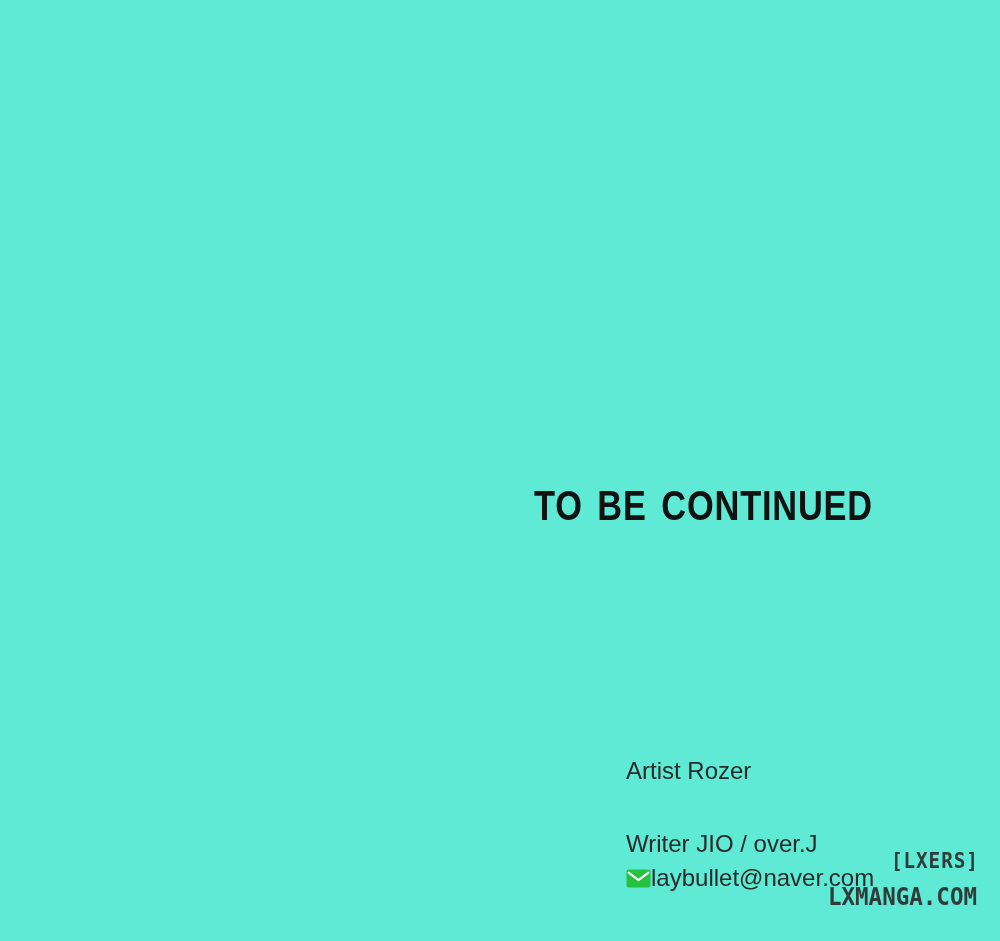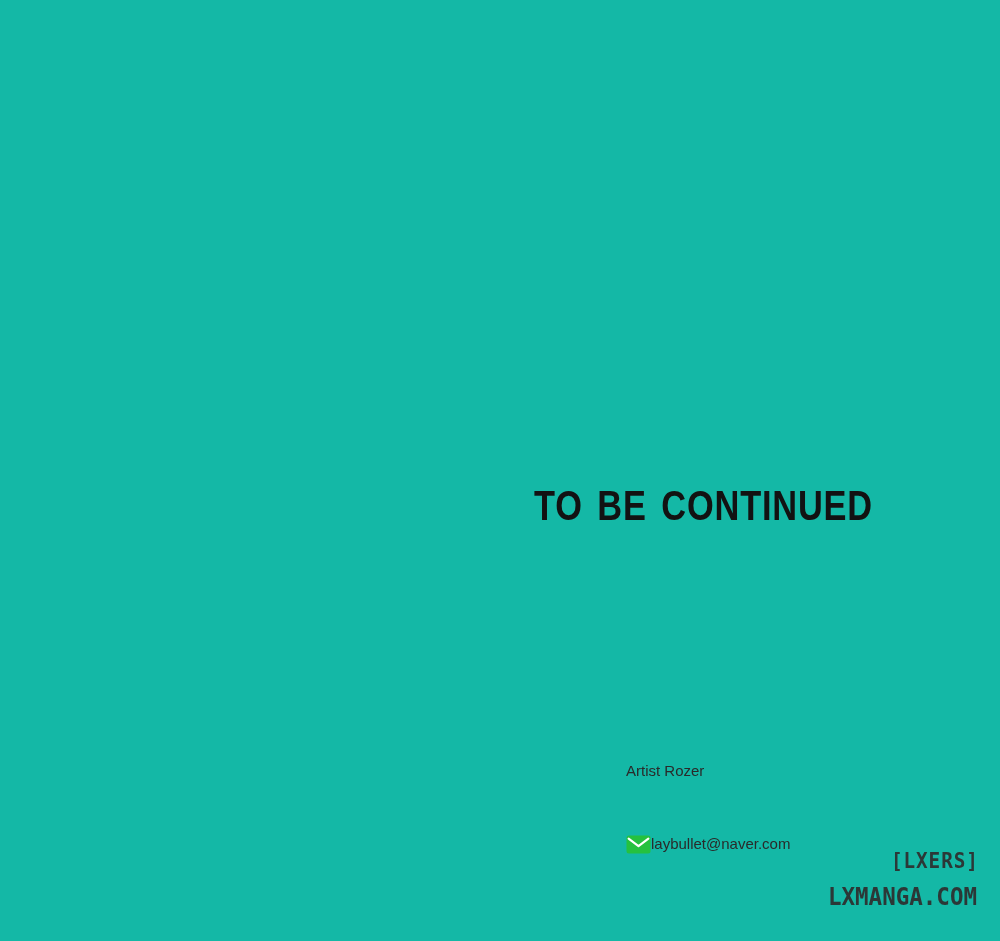--- a/index.html
+++ b/index.html
@@ -12,21 +12,21 @@
     height: 941px;
     background: #fbfbfb;
     font-family: "Liberation Sans", sans-serif;
     overflow: hidden;
   }
 
   #page {
     position: relative;
     width: 1000px;
     height: 941px;
-    background: #14b8a6;
+    background: #5eead4;
   }
 
   
   .tbc {
     position: absolute;
     left: 534px;
     top: 464px;
     width: 436px;
     height: 78px;
     color: #121212;
@@ -45,21 +45,21 @@
   }
   .tbc::first-letter { font-size: 1em; }
 
   
   .credits {
     position: absolute;
     left: 626px;
     top: 756px;
     color: #2a2a2a;
     font-family: "Liberation Sans", sans-serif;
-    font-size: 15px;
+    font-size: 24px;
     line-height: 30px;
     white-space: nowrap;
   }
   .credit-line {
     margin: 0;
     padding: 0;
     white-space: nowrap;
   }
   .credit-artist { margin-bottom: 43px; }
   .credit-writer { margin-bottom: 4px; }
@@ -113,20 +113,21 @@
 <body>
 
 <div id="page">
 
   <div class="tbc">To be continued</div>
 
   <div class="credits">
 
     <p class="credit-line credit-artist">Artist Rozer</p>
 
+    <p class="credit-line credit-writer">Writer JIO / over.J</p>
 
     <div class="credit-line credit-email">
       <span class="mail-icon">
         <svg width="25" height="19" viewBox="0 0 25 19" xmlns="http://www.w3.org/2000/svg">
           <rect x="0.5" y="0.5" width="24" height="18" rx="2.5" ry="2.5" fill="#25c13f"></rect>
           <path d="M2.6 3.6 L12.5 11.2 L22.4 3.6" fill="none" stroke="#ffffff" stroke-width="2.1" stroke-linecap="round" stroke-linejoin="round"></path>
         </svg>
       </span>
       <span>laybullet@naver.com</span>
     </div>

